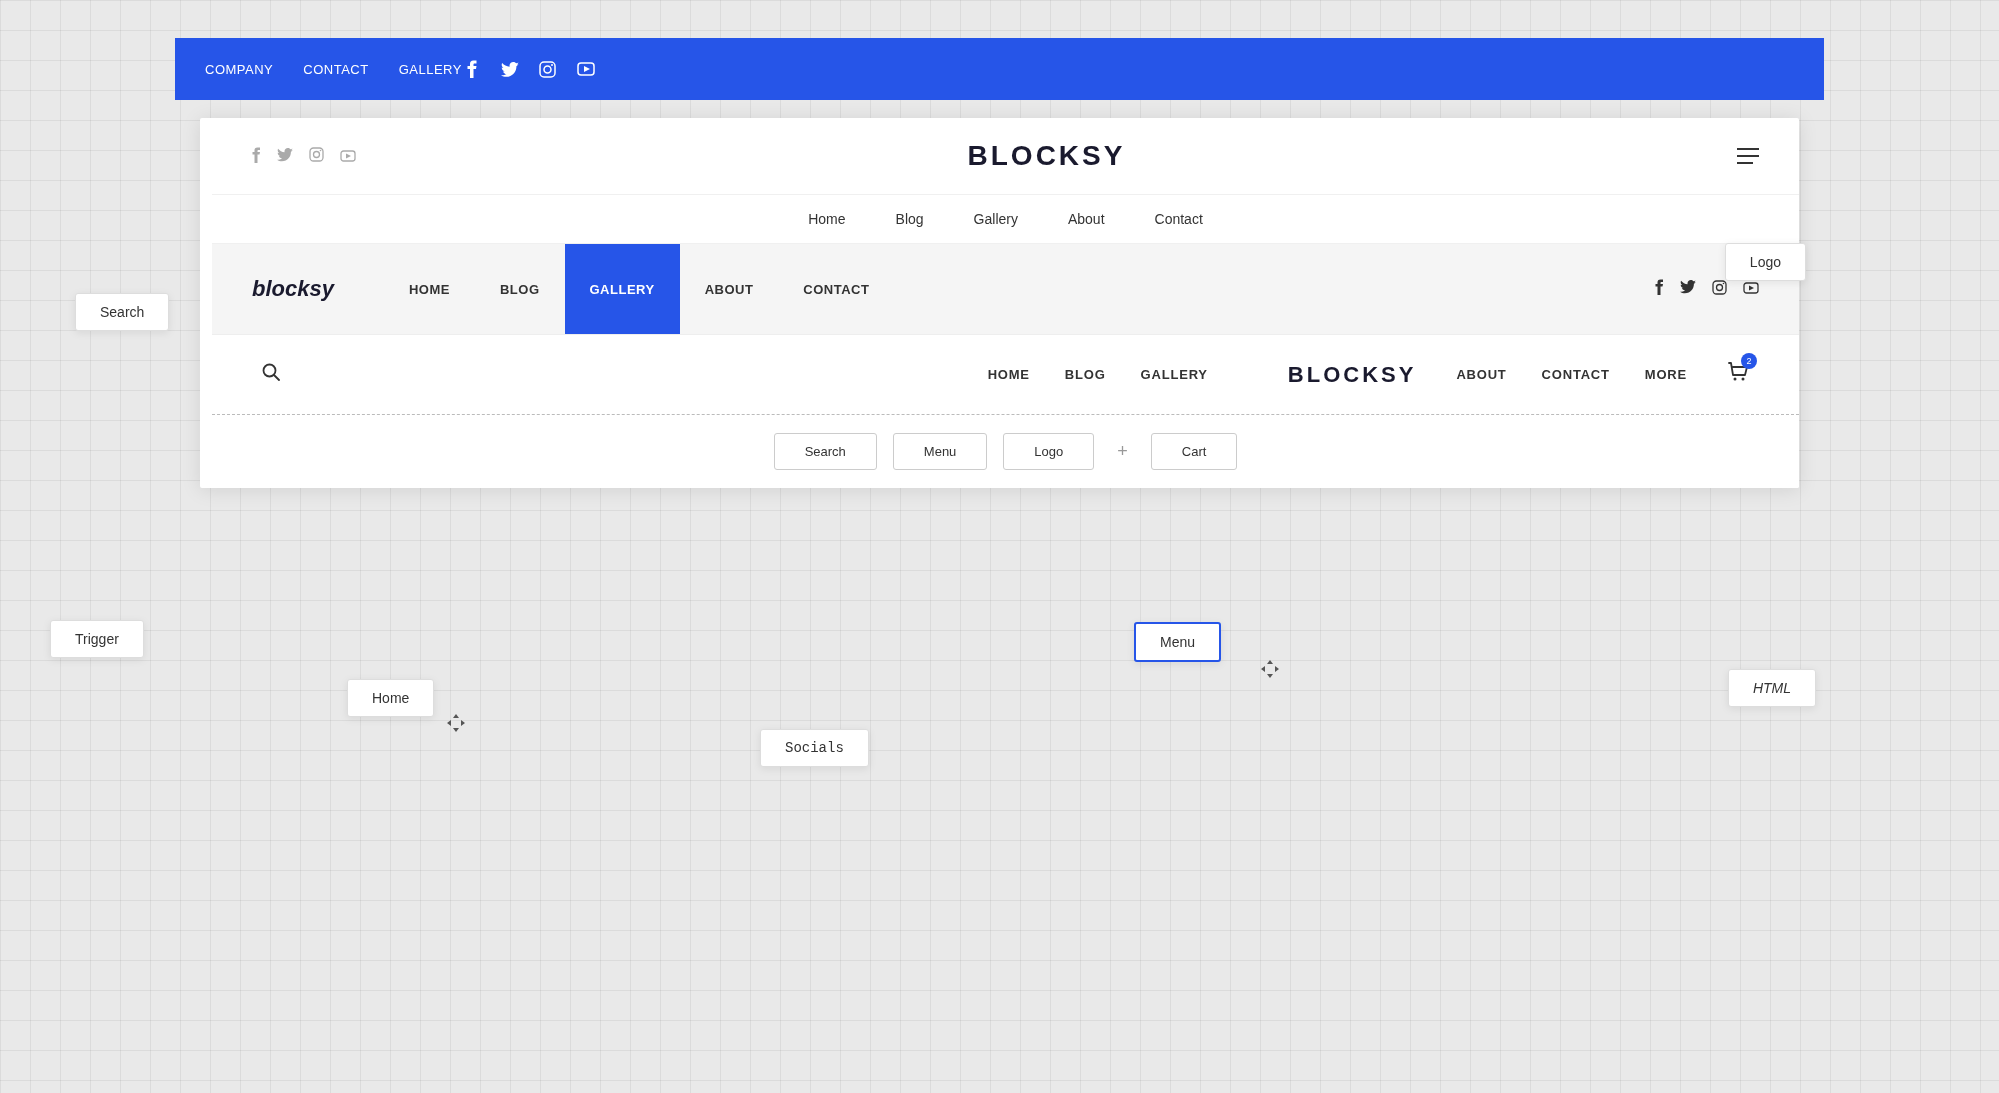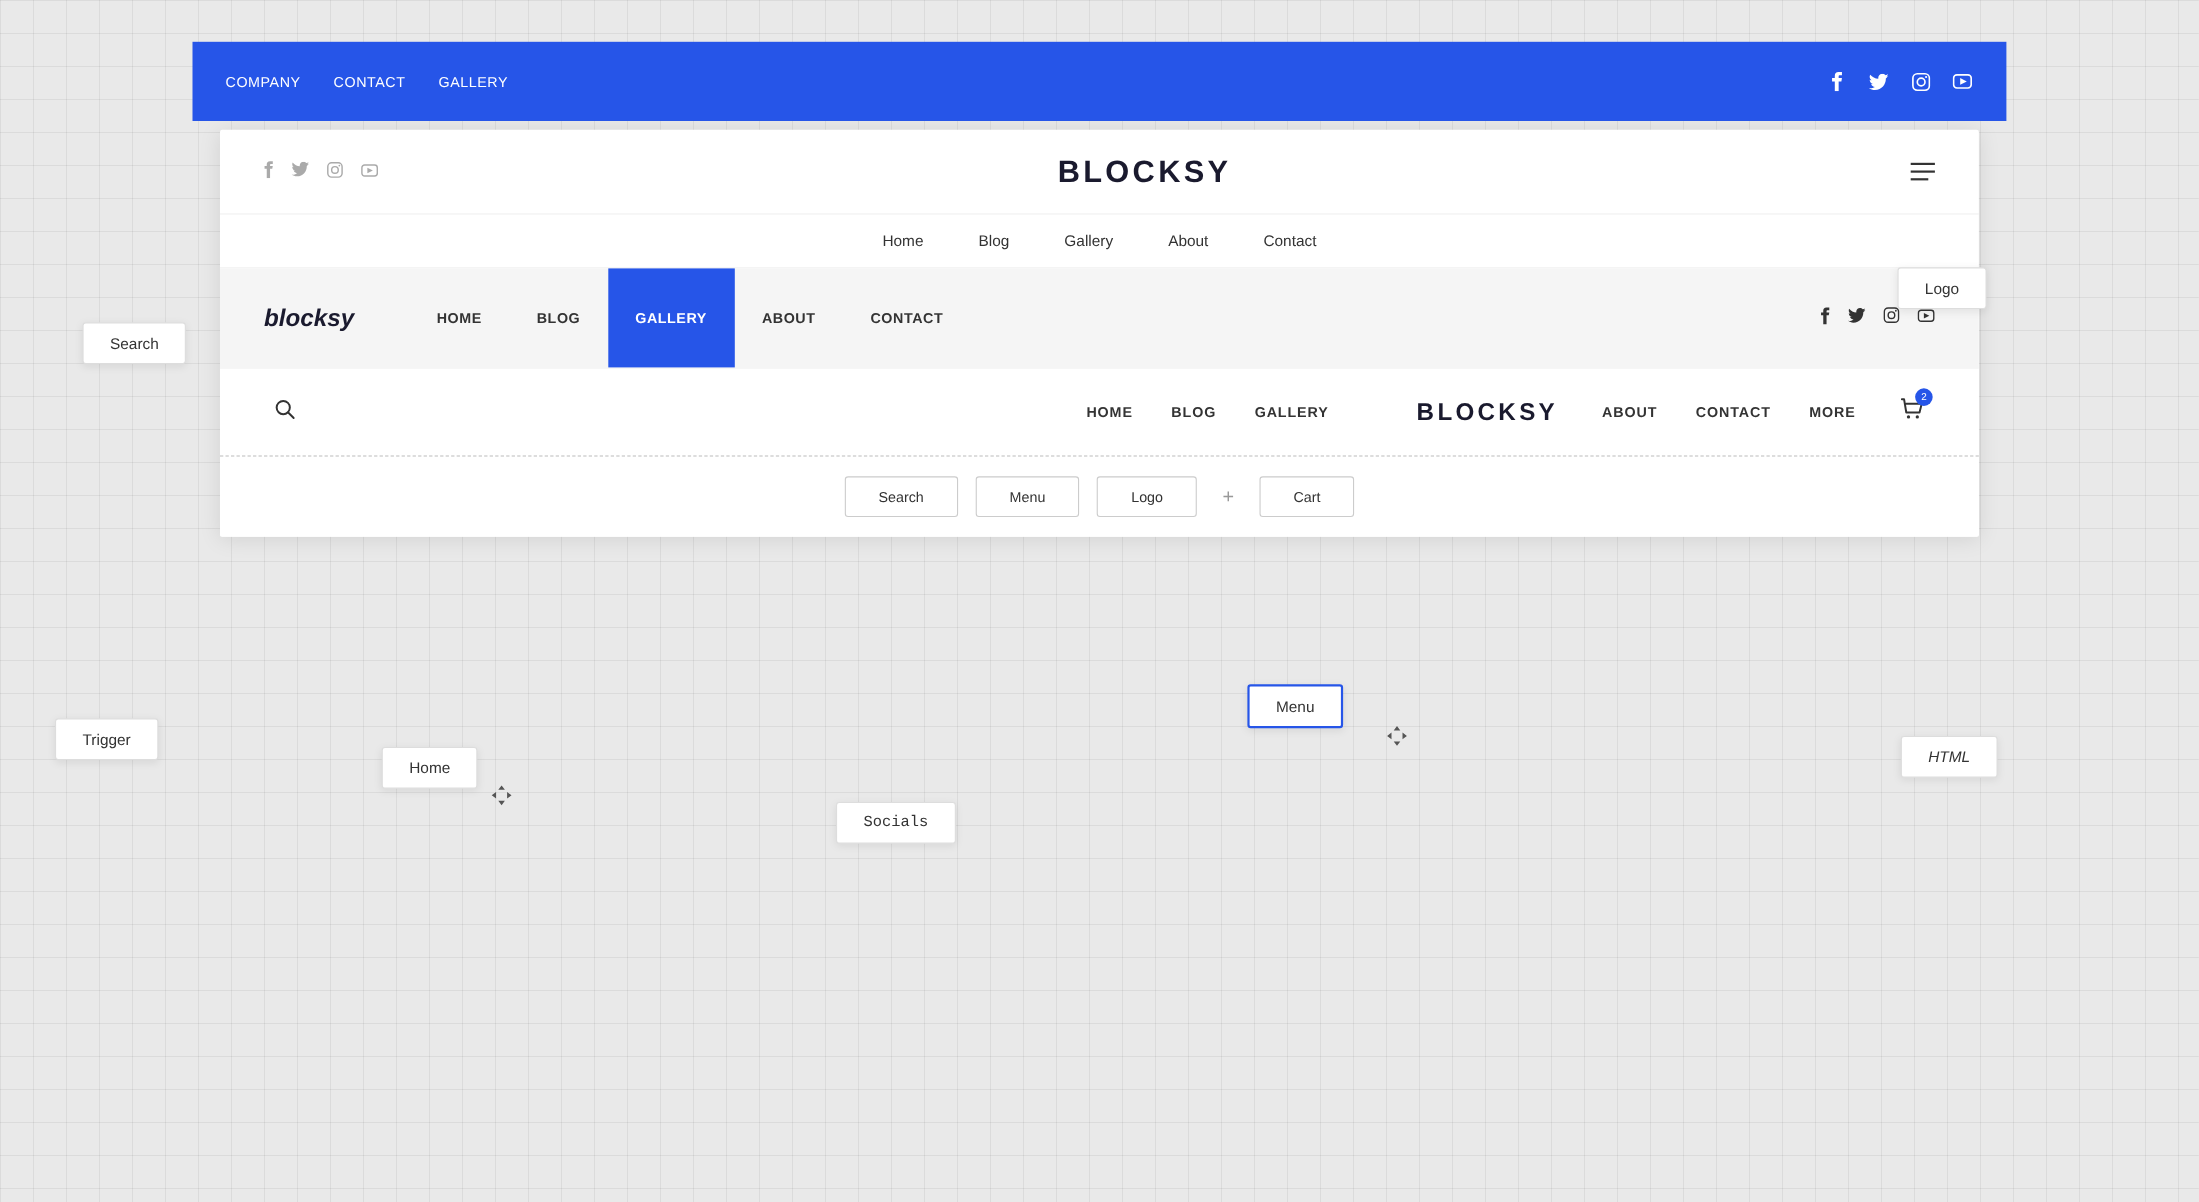--- a/index.html
+++ b/index.html
@@ -30,25 +30,24 @@
         linear-gradient(90deg, rgba(0,0,0,0.06) 1px, transparent 1px);
       background-size: 30px 30px;
     }
 
     
     .blue-navbar {
       position: absolute;
       top: 38px;
       left: 175px;
       right: 175px;
-      height: 72px;
+      height: 62px;
       background: #2655e8;
       display: flex;
       align-items: center;
-      justify-content: space-between;
       padding: 0 30px;
       z-index: 10;
     }
     .blue-navbar .nav-links {
       display: flex;
       gap: 30px;
     }
     .blue-navbar .nav-links a {
       color: white;
       text-decoration: none;
@@ -71,20 +70,21 @@
     .white-panel {
       position: absolute;
       top: 118px;
       left: 200px;
       right: 200px;
       background: white;
       border-radius: 2px;
       box-shadow: 0 2px 20px rgba(0,0,0,0.1);
       overflow: hidden;
       z-index: 5;
+      padding-left: 12px;
     }
 
     
     .header-row1 {
       display: flex;
       align-items: center;
       justify-content: space-between;
       padding: 22px 40px;
       border-bottom: 1px solid #f0f0f0;
     }
@@ -297,21 +297,21 @@
 
     .label-search {
       top: 293px;
       left: 75px;
     }
     .label-logo {
       top: 243px;
       right: 193px;
     }
     .label-trigger {
-      top: 653px;
+      top: 620px;
       left: 50px;
     }
     .label-text {
       top: 679px;
       left: 347px;
     }
     .label-menu {
       top: 622px;
       right: 778px;
       border: 2px solid #2655e8;

